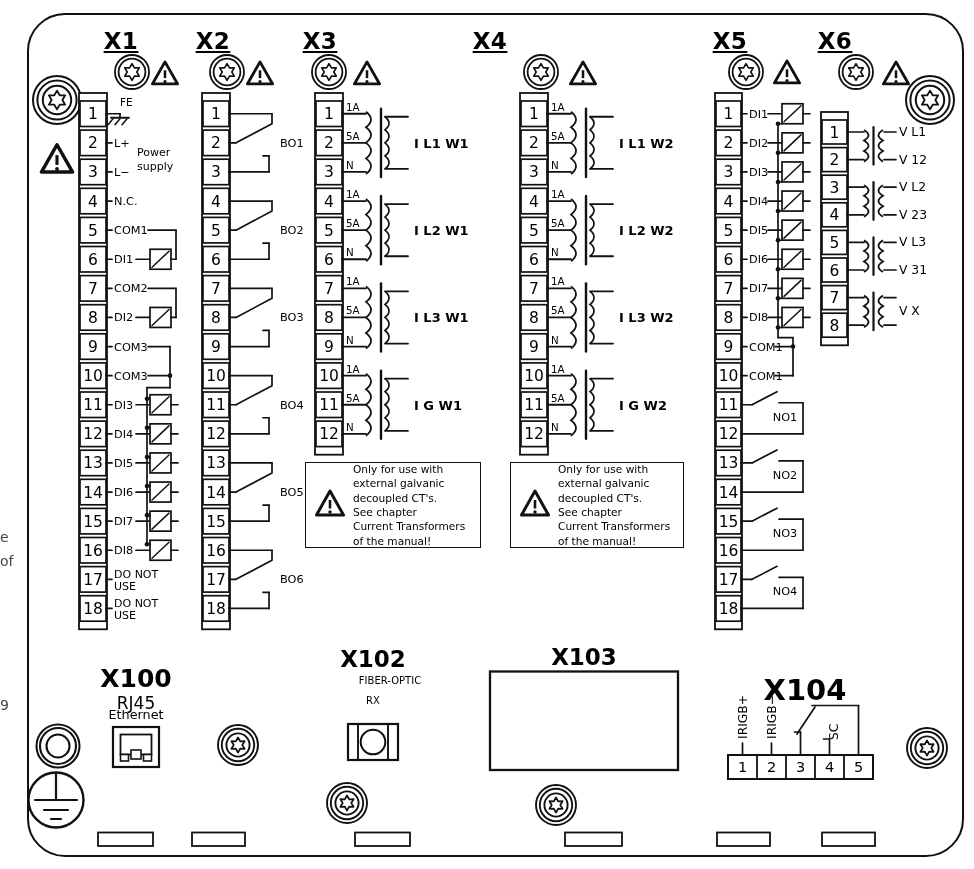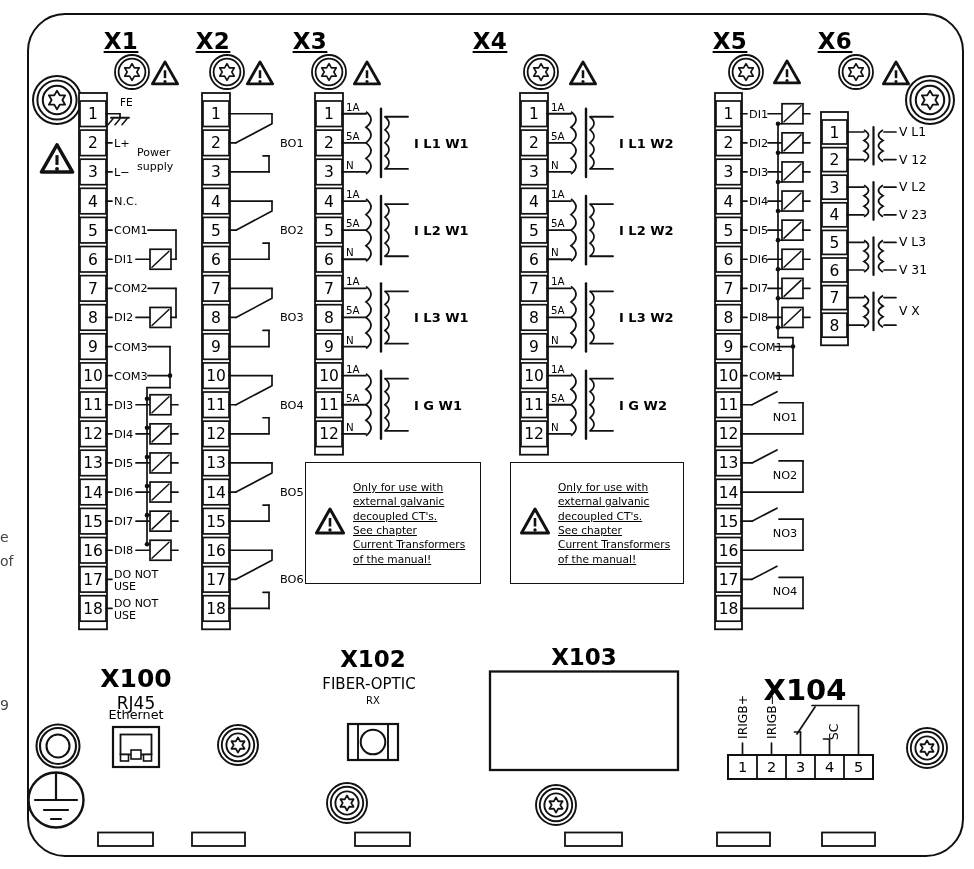--- a/index.html
+++ b/index.html
@@ -6,22 +6,22 @@
   .stage{position:relative;width:974px;height:869px;background:#fff;overflow:hidden;
          font-family:"DejaVu Sans",sans-serif;color:#000;}
   .panel{position:absolute;left:27px;top:13px;width:933px;height:840px;
          border:2.5px solid #111;border-radius:38px;background:#fff;}
   #gfx{position:absolute;left:0;top:0;}
   .hdr{position:absolute;transform:translateX(-50%);font-weight:bold;font-size:23px;
        letter-spacing:.5px;white-space:nowrap;text-decoration:underline;}
   .blk{position:absolute;transform:translateX(-50%);font-weight:bold;white-space:nowrap;}
   .sub{position:absolute;transform:translateX(-50%);white-space:nowrap;}
   .frag{position:absolute;left:0;color:#444;font-size:14px;}
-  .warnbox{position:absolute;top:462px;height:122px;border:1.6px solid #111;background:#fff;
-           display:flex;align-items:center;gap:3px;padding:0 2px 0 4px;box-sizing:border-box;text-decoration:underline;}
+  .warnbox{position:absolute;top:462px;height:86px;border:1.6px solid #111;background:#fff;
+           display:flex;align-items:center;gap:3px;padding:0 2px 0 4px;box-sizing:border-box;}
   .wtext{font-size:10.6px;line-height:14.35px;white-space:nowrap;}
   .wtri{width:40px;height:40px;flex:0 0 auto;}
 </style>
 </head>
 <body>
 
 <div class="stage">
 
   <span class="frag" style="top:529px">e</span>
   <span class="frag" style="top:553px">of</span>
@@ -672,31 +672,31 @@
       <line x1="794.5" y1="732" x2="800.5" y2="732" stroke="#111" stroke-width="1.7" stroke-linecap="round"></line>
       <line x1="797" y1="734" x2="815" y2="707" stroke="#111" stroke-width="1.7" stroke-linecap="round"></line>
       <line x1="812" y1="705.5" x2="858.5" y2="705.5" stroke="#111" stroke-width="1.7" stroke-linecap="round"></line>
       <line x1="858.5" y1="705.5" x2="858.5" y2="755" stroke="#111" stroke-width="1.7" stroke-linecap="round"></line>
       <line x1="829.5" y1="755" x2="829.5" y2="739" stroke="#111" stroke-width="1.7" stroke-linecap="round"></line>
       <line x1="823.5" y1="739" x2="829.5" y2="739" stroke="#111" stroke-width="1.7" stroke-linecap="round"></line>
     </svg>
 
   <div class="hdr" style="left:121px;top:28px">X1</div>
   <div class="hdr" style="left:213px;top:28px">X2</div>
-  <div class="hdr" style="left:310px;top:28px">X3</div>
+  <div class="hdr" style="left:320px;top:28px">X3</div>
   <div class="hdr" style="left:490px;top:28px">X4</div>
   <div class="hdr" style="left:730px;top:28px">X5</div>
   <div class="hdr" style="left:835px;top:28px">X6</div>
 
   <div class="blk" style="left:136px;top:664px;font-size:25px">X100</div>
   <div class="sub" style="left:136px;top:693px;font-size:17px">RJ45</div>
   <div class="sub" style="left:136px;top:707px;font-size:12.8px">Ethernet</div>
 
   <div class="blk" style="left:373px;top:646px;font-size:23px">X102</div>
-  <div class="sub" style="left:369px;top:675px;font-size:15px">FIBER-OPTIC</div>
+  <div class="sub" style="left:390px;top:675px;font-size:10px">FIBER-OPTIC</div>
   <div class="sub" style="left:373px;top:695px;font-size:10px">RX</div>
 
   <div class="blk" style="left:584px;top:644px;font-size:23px">X103</div>
   <div class="blk" style="left:805px;top:673px;font-size:29px">X104</div>
 
   <div class="warnbox" style="left:305px;width:176px">
     <svg class="wtri" viewBox="-20 -20 40 40">
       <path d="M0,-14 L13.5,10 L-13.5,10 Z" fill="#fff" stroke="#111" stroke-width="3" stroke-linejoin="round"></path>
       <line x1="0" y1="-5" x2="0" y2="3.5" stroke="#111" stroke-width="2.6"></line>
       <circle cx="0" cy="7" r="1.7" fill="#111"></circle>

